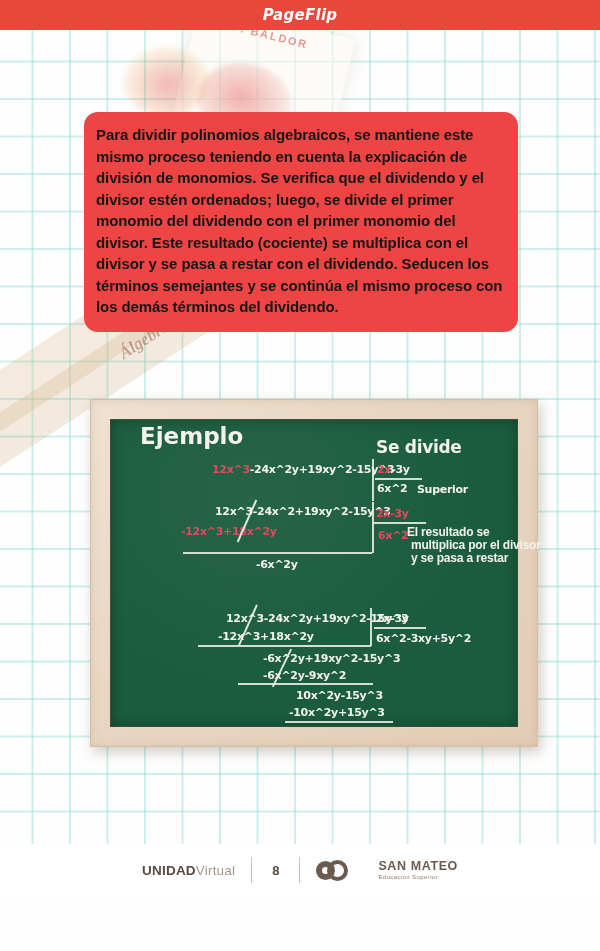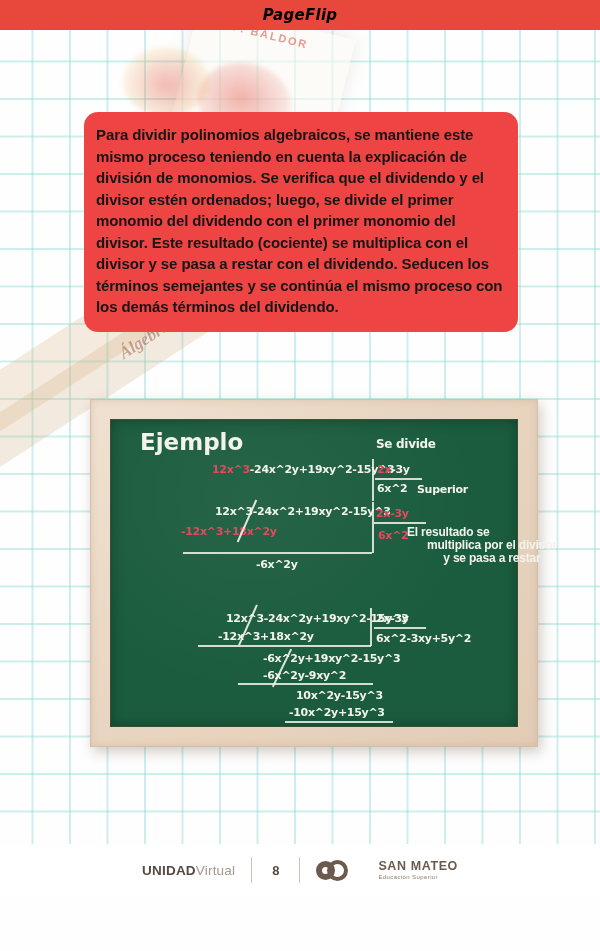--- a/index.html
+++ b/index.html
@@ -2,21 +2,21 @@
 <html><head>
 <meta charset="utf-8">
 <style>
   html,body{margin:0;padding:0;}
   .page{position:relative;width:600px;height:951px;background:#fefefe;overflow:hidden;
         font-family:"Liberation Sans",sans-serif;}
 
   
   .topbar{position:absolute;left:0;top:0;width:600px;height:30px;background:#e8473c;
           display:flex;align-items:center;justify-content:center;z-index:5;}
-  .topbar-title{color:#000000;font-size:15px;font-weight:bold;font-style:italic;
+  .topbar-title{color:#ffffff;font-size:15px;font-weight:bold;font-style:italic;
                 font-family:"DejaVu Sans",sans-serif;letter-spacing:.3px;}
 
   
   .grid-bg{position:absolute;left:0;top:30px;width:600px;height:842px;z-index:0;
     background-image:
       linear-gradient(to right, rgba(135,218,210,.42) 1.5px, transparent 1.5px),
       linear-gradient(to bottom, rgba(135,218,210,.42) 1.5px, transparent 1.5px);
     background-size:37.5px 37.5px;background-position:-6px -7px;}
 
   
@@ -48,30 +48,30 @@
   .board-frame{position:absolute;left:90px;top:399px;width:448px;height:348px;z-index:2;
     background:linear-gradient(135deg,#f0e1d2 0%,#e9d6c2 40%,#e2ccb6 100%);
     box-shadow:inset 0 0 0 1px #d6bfa9, inset 0 0 8px rgba(160,120,85,.25), 3px 5px 12px rgba(90,70,50,.28);}
   .board{position:absolute;left:20px;top:20px;right:20px;bottom:20px;
     background:radial-gradient(ellipse at 35% 25%, rgba(255,255,255,.05), transparent 60%),#1b5c3e;
     box-shadow:inset 0 0 0 1px rgba(110,80,55,.45), inset 0 0 14px rgba(0,30,15,.45);}
 
   .chalk{position:absolute;color:#f3f3ec;font-family:"DejaVu Sans",sans-serif;
          font-weight:bold;font-size:11px;letter-spacing:-.3px;white-space:nowrap;}
   .pink{color:#e8485e;}
-  .board-title{left:30px;top:10px;font-size:23px;letter-spacing:0;}
-  .divide-label{left:266px;top:18px;font-size:12px;}
+  .board-title{left:30px;top:4px;font-size:23px;letter-spacing:0;}
+  .divide-label{left:266px;top:18px;font-size:17px;}
 
   .vline{position:absolute;width:1.5px;background:rgba(243,243,236,.85);}
   .hline{position:absolute;height:1.5px;background:rgba(243,243,236,.85);}
   .slash{position:absolute;width:2px;background:rgba(244,244,238,.9);}
 
   .note{position:absolute;left:297px;top:107px;color:#f3f3ec;font-size:12px;
         font-weight:bold;line-height:13px;letter-spacing:-.2px;white-space:nowrap;}
-  .note .ind{margin-left:20px;display:block;text-align:center;}
+  .note .ind{margin-left:4px;display:block;}
   .note span{display:block;}
 
   .caption{left:50px;top:166px;font-size:10.5px;font-weight:bold;letter-spacing:-.3px;
            font-family:"Liberation Sans",sans-serif;}
 
   
   .footer{position:absolute;left:0;top:844px;width:600px;height:52px;z-index:3;background:#fff;
           display:flex;align-items:center;justify-content:center;gap:16px;}
   .brand{font-size:13.5px;letter-spacing:.2px;}
   .brand-bold{font-weight:800;color:#564a42;}

